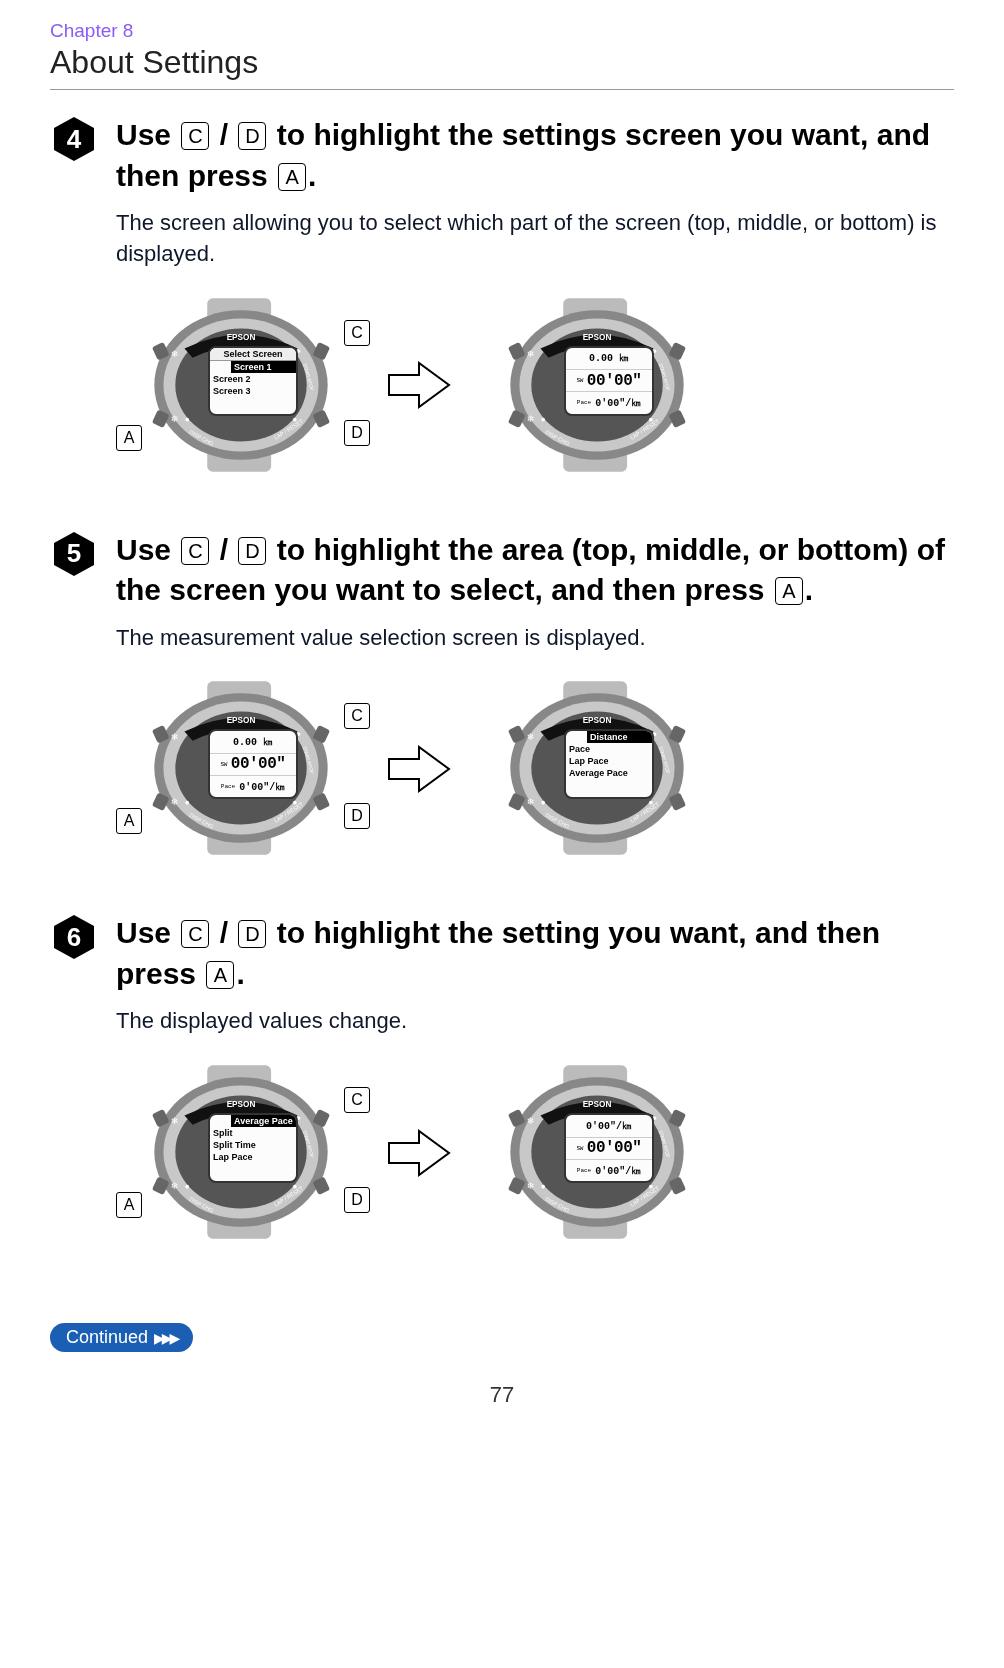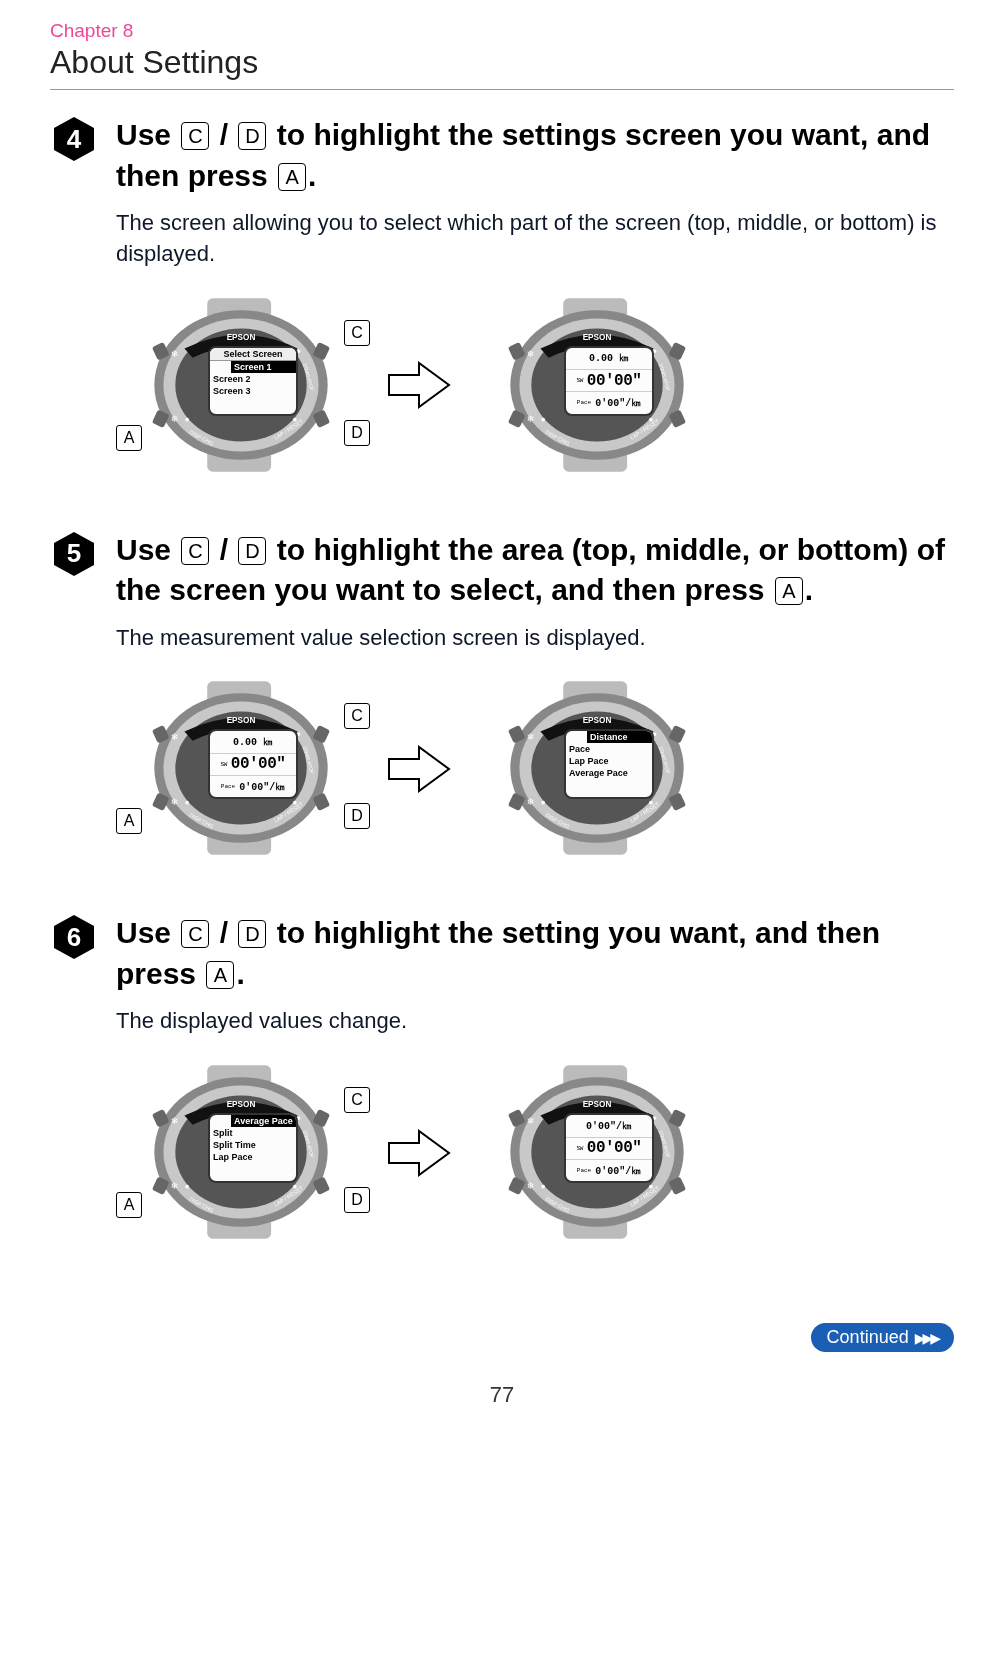--- a/index.html
+++ b/index.html
@@ -10,21 +10,21 @@
     margin: 0 auto;
     padding: 20px 50px 30px 50px;
     color: #000;
   }
   .header-line {
     border-bottom: 1px solid #999;
     padding-bottom: 8px;
     margin-bottom: 25px;
   }
   .chapter {
-    color: #ec4899;
+    color: #8b5cf6;
     font-size: 19px;
     font-weight: 400;
     margin-bottom: 2px;
   }
   .section-title {
     font-size: 32px;
     font-weight: 300;
     color: #222;
   }
   .step {
@@ -165,21 +165,21 @@
   .label-A { left: 0px; top: 135px; }
   .label-C { left: 228px; top: 30px; }
   .label-D { left: 228px; top: 130px; }
   .page-num {
     text-align: center;
     font-size: 22px;
     color: #333;
     margin-top: 30px;
   }
   .continued {
-    display:flex; justify-content:flex-end; margin-top:76px;
+    display:flex; justify-content:flex-start; margin-top:76px;
   }
   .continued-badge {
     background:#1a5fb4; color:#fff; border-radius:999px;
     padding:4px 16px; font-size:18px; display:flex; align-items:center; gap:6px;
   }
   .continued-arrows { letter-spacing:-3px; font-size:14px; }
 </style>
 </head>
 <body>
 

